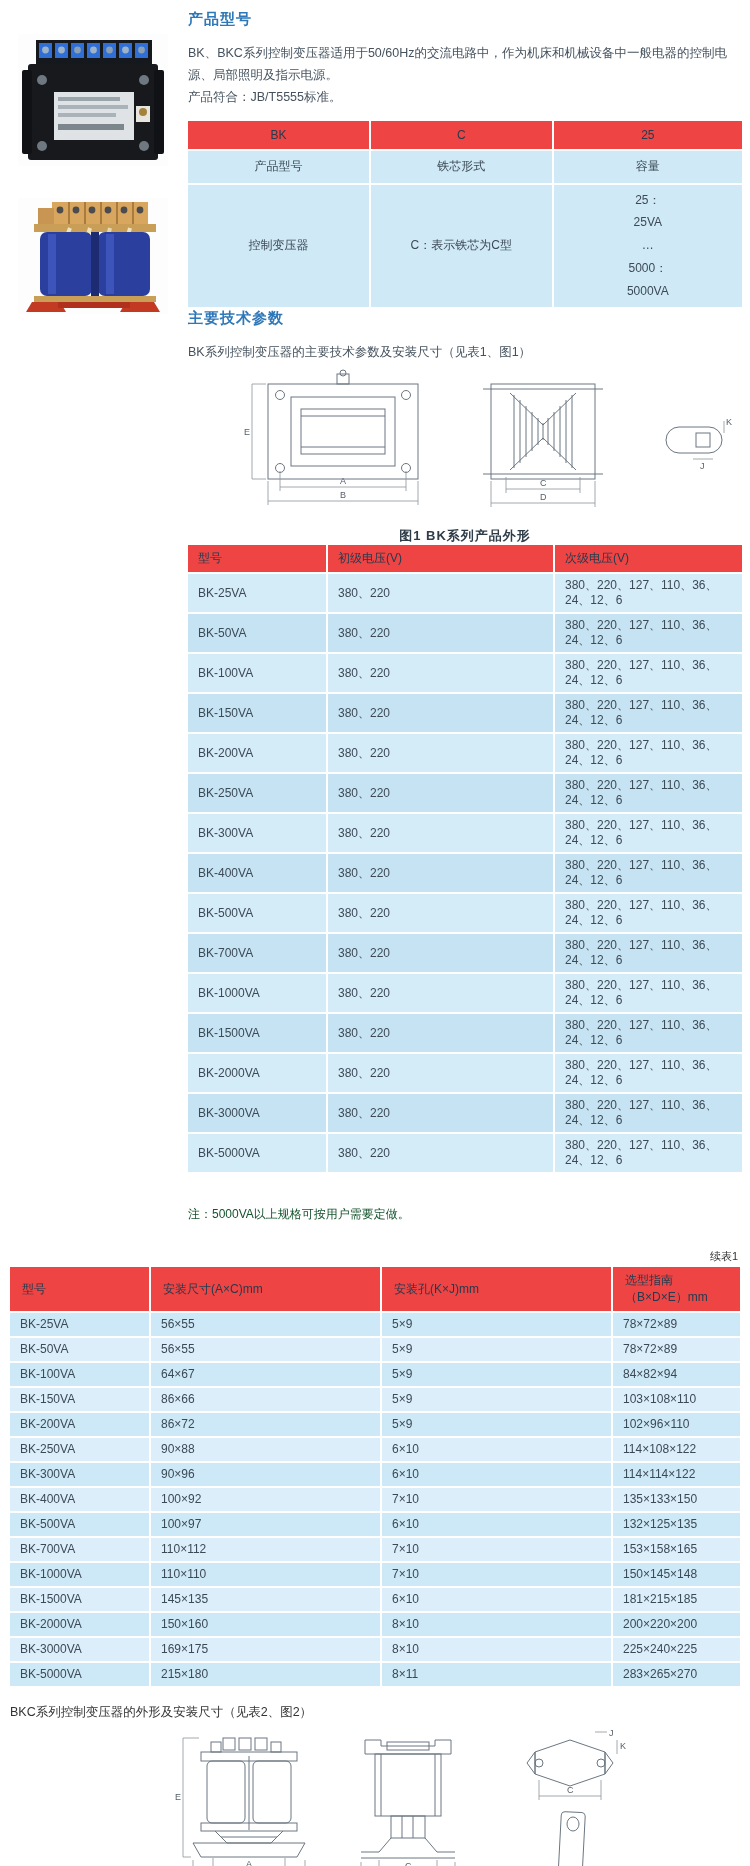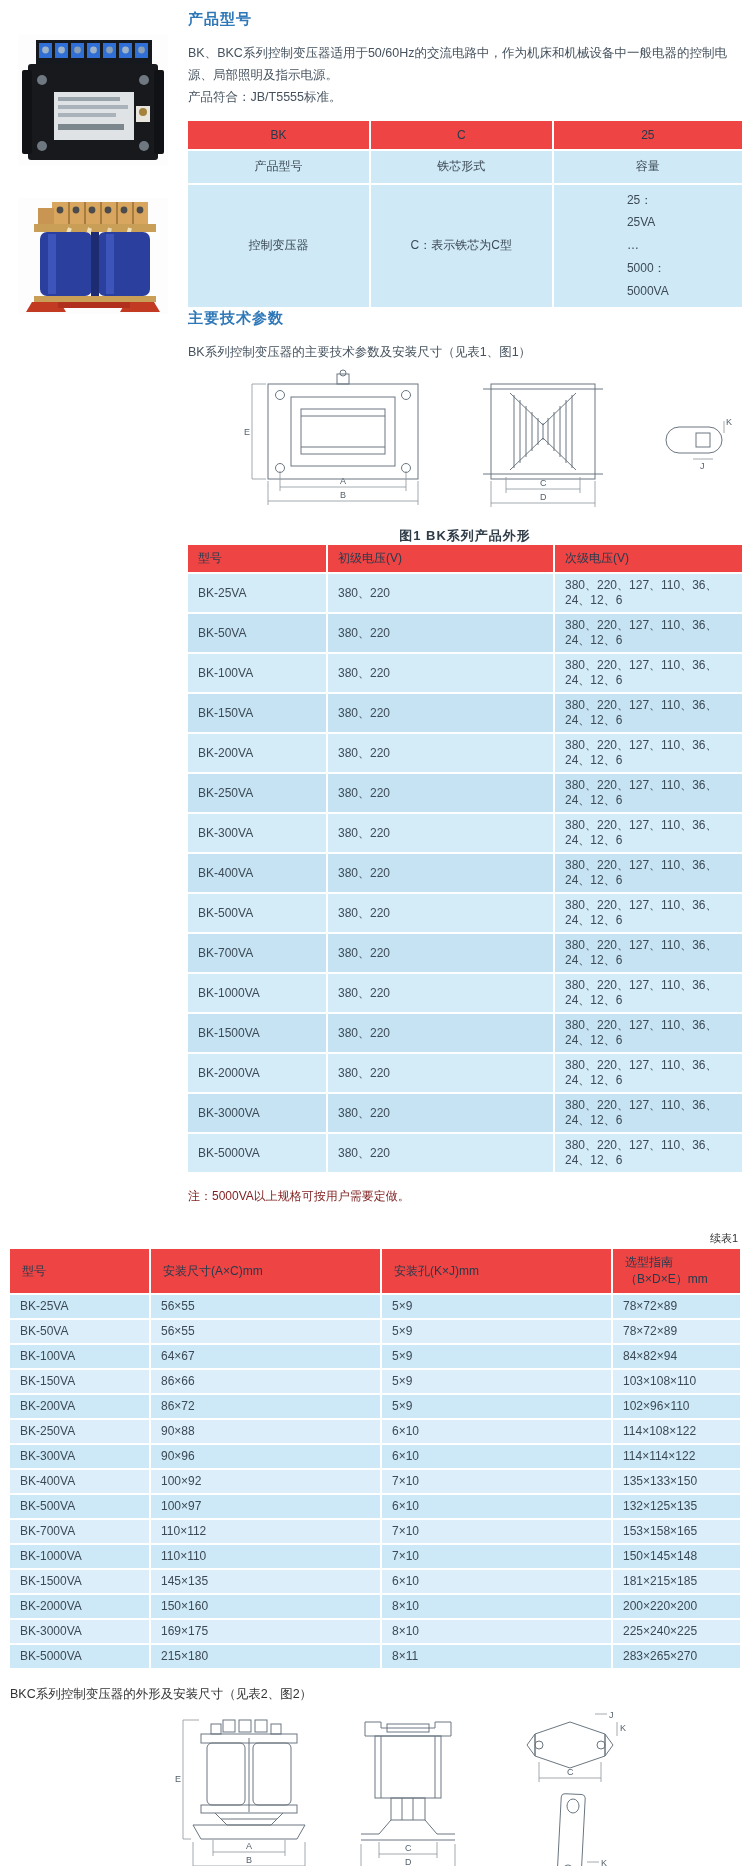--- a/index.html
+++ b/index.html
@@ -27,41 +27,41 @@
     font-weight:normal;
   }
   table.tbl th:last-child, table.tbl td:last-child{border-right:none;}
   table.tbl thead th{background:#ef4444;color:#253b4d;margin-left:16px;}
 
   
   .sel-tbl th{text-align:center;height:20px;}
   .sel-tbl td{background:#cfe9f6;text-align:center;vertical-align:middle;}
   .sel-tbl .label-row td{height:24px;}
   .sel-tbl .val-row td{height:108px;}
-  .cap-lines{display:inline-block;text-align:left;line-height:1.9;}
+  .cap-lines{display:inline-block;text-align:center;line-height:1.9;}
 
   
   .t1 td{text-align:left;padding:3px 10px;line-height:15px;}
   .t1 thead th{text-align:left;padding:5px 10px;}
   .t1 tbody tr:nth-child(odd) td{background:#d4ebf8;}
   .t1 tbody tr:nth-child(even) td{background:#c6e3f4;}
   .t1 td:first-child, .t1 th:first-child{width:118px;}
   .t1 td:nth-child(2), .t1 th:nth-child(2){width:205px;}
 
   
   .t1b td{text-align:left;padding:4px 12px;line-height:15px;}
   .t1b thead th{text-align:left;padding:5px 12px;}
   .t1b tbody tr:nth-child(odd) td{background:#cde8f6;}
   .t1b tbody tr:nth-child(even) td{background:#dbeefa;}
   .t1b td:first-child, .t1b th:first-child{width:115px;}
   .t1b td:nth-child(2), .t1b th:nth-child(2){width:205px;}
   .t1b td:nth-child(3), .t1b th:nth-child(3){width:205px;}
 
   .tag{font-size:11px;color:#333;text-align:right;margin:14px 2px 3px 0;}
-  .note{font-size:12px;color:#7f1d1d;margin-top:14px;}
+  .note{font-size:12px;color:#14532d;margin-top:32px;}
   .figcap{font-size:13px;color:#2f3d49;text-align:center;font-weight:bold;margin:4px 0 0 0;letter-spacing:1px;}
   .figwrap{margin-top:6px;}
   .full{padding:0 10px;}
   .full .para{margin-top:14px;font-size:12.5px;color:#333;}
   svg .ln{stroke:#6a7680;stroke-width:1;fill:none;}
   svg .dim{stroke:#8a949c;stroke-width:0.8;fill:none;}
   svg .dimt{font-size:9px;fill:#55616b;font-family:"Liberation Sans","DejaVu Sans",sans-serif;}
 </style>
 </head>
 <body>

